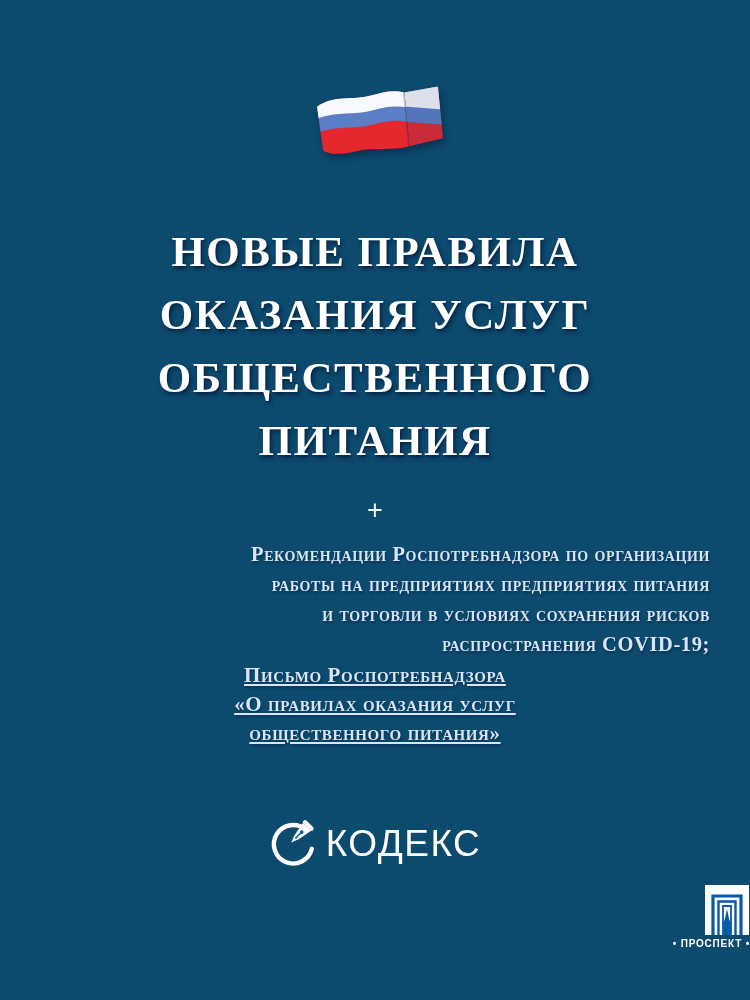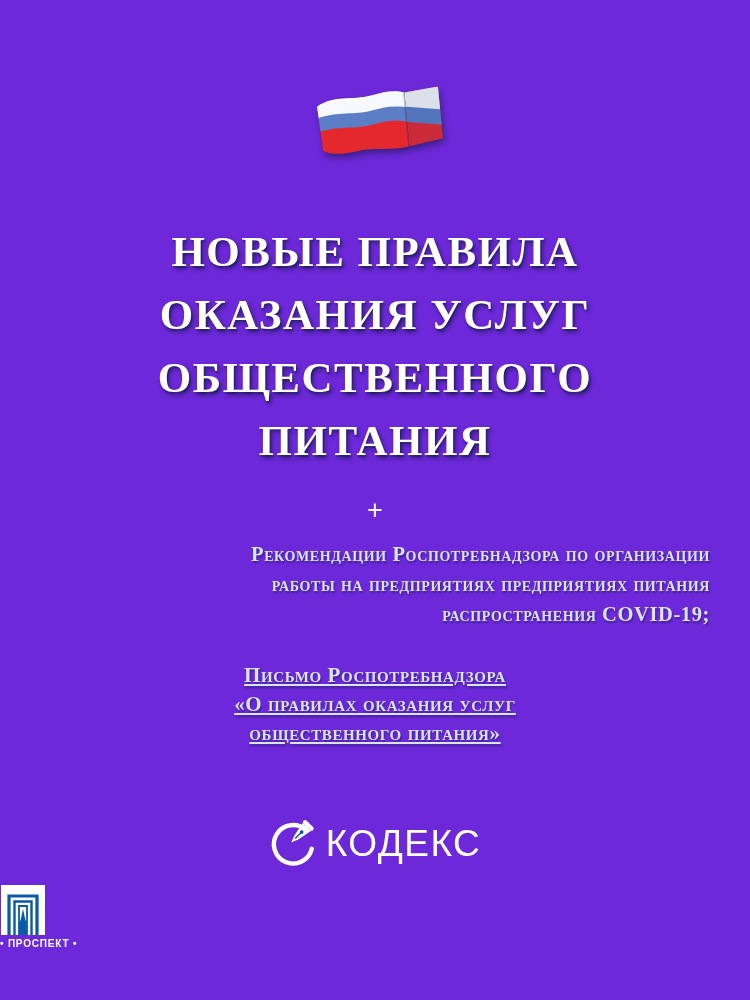--- a/index.html
+++ b/index.html
@@ -1,20 +1,20 @@
 <!DOCTYPE html>
 <html lang="ru"><head>
 <meta charset="utf-8">
 <style>
   html,body{margin:0;padding:0;background:#333;}
   .cover{
     position:relative;
     width:750px;height:1000px;
     margin:0 auto;
-    background:#6d28d9;
+    background:#0c4a6e;
     overflow:hidden;
     font-family:"Liberation Serif", serif;
   }
   
   .flag-wrap{
     position:absolute;left:314px;top:83px;width:132px;height:80px;
     filter:drop-shadow(2px 4px 3px rgba(4,24,54,0.5));
   }
   
   .title-block{
@@ -50,21 +50,21 @@
   }
   .kodeks-name{
     color:#ffffff;
     font-family:"Liberation Sans", sans-serif;
     font-size:37px;letter-spacing:1.5px;font-weight:400;
     line-height:50px;
   }
   
   .prospekt{
     position:absolute;left:0;top:884px;width:750px;
-    display:flex;flex-direction:column;align-items:flex-start;gap:2px;
+    display:flex;flex-direction:column;align-items:flex-end;gap:2px;
   }
   .prospekt-name{
     color:#ffffff;
     font-family:"Liberation Sans", sans-serif;
     font-size:10px;font-weight:700;letter-spacing:0.8px;
     line-height:11px;white-space:nowrap;
   }
 </style>
 </head>
 <body>
@@ -103,20 +103,21 @@
     <div>ОКАЗАНИЯ УСЛУГ</div>
     <div>ОБЩЕСТВЕННОГО</div>
     <div>ПИТАНИЯ</div>
   </div>
 
   <div class="plus-sign">+</div>
 
   <div class="annotation annotation-primary">
     <div>Рекомендации Роспотребнадзора по организации</div>
     <div>работы на предприятиях предприятиях питания</div>
+    <div>и торговли в условиях сохранения рисков</div>
     <div>распространения COVID-19;</div>
   </div>
 
   <div class="annotation annotation-secondary">
     <div>Письмо Роспотребнадзора</div>
     <div>«О правилах оказания услуг</div>
     <div>общественного питания»</div>
   </div>
 
   <div class="kodeks">

